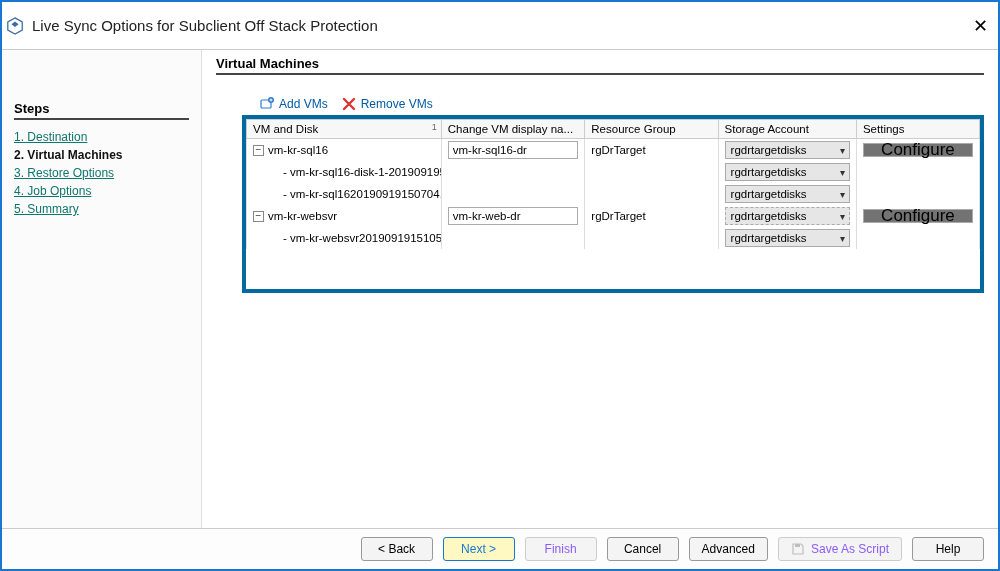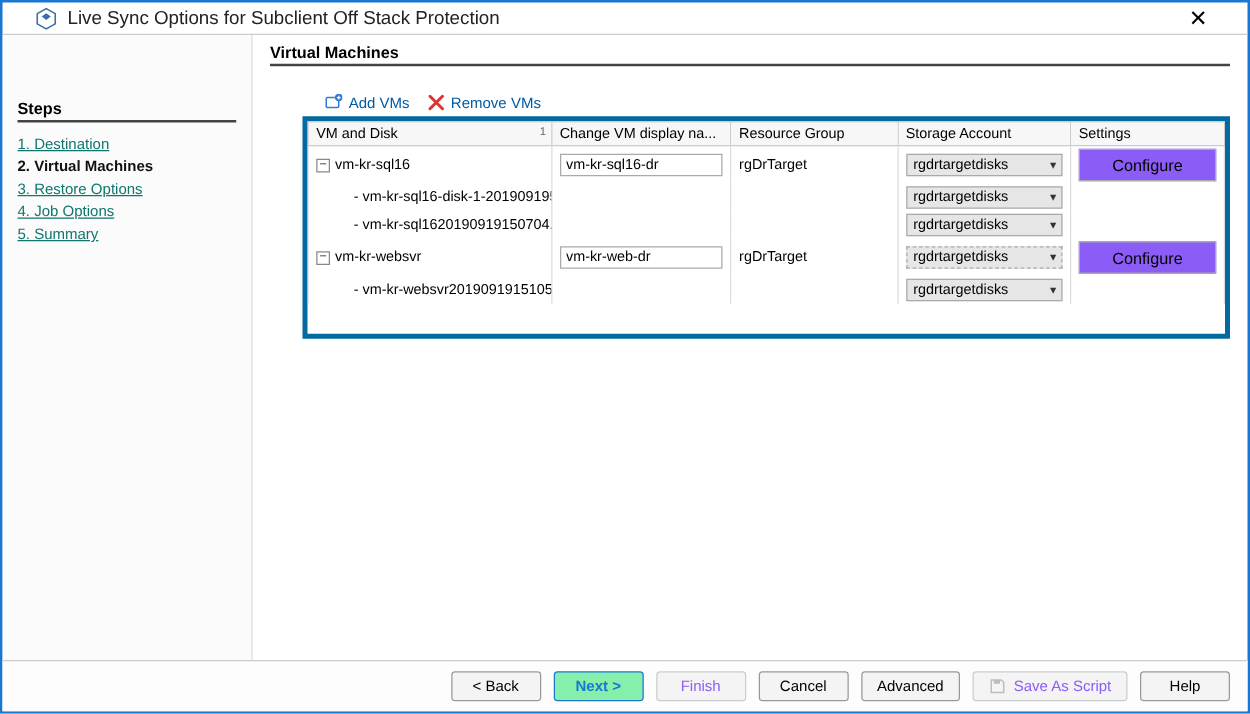--- a/index.html
+++ b/index.html
@@ -16,23 +16,23 @@
     border: 2px solid #1976d2;
     width: 1000px;
     height: 571px;
     display: flex;
     flex-direction: column;
     background: #fff;
   }
   .titlebar {
     display: flex;
     align-items: center;
-    padding: 6px 26px;
+    padding: 6px 4px;
     border-bottom: 1px solid #ccc;
-    height: 26px;
+    height: 48px;
   }
   .titlebar .app-icon {
     width: 18px; height: 18px; margin-right: 8px;
   }
   .titlebar .title {
     font-size: 15px;
     font-weight: 400;
     color: #222;
     flex: 1;
   }
@@ -173,23 +173,23 @@
     padding: 0 4px 0 5px;
     font-size: 11.5px;
     cursor: pointer;
   }
   .cell-select.dashed { border-style: dashed; }
   .cell-select .chev { font-size: 10px; color:#333; }
   .cell-button {
     display:inline-flex; align-items:center; justify-content:center;
     width: 100%;
     border: 1px solid #aaa;
-    background: #8b5cf6;
-    height: 26px;
-    font-size: 13px;
+    background: #737373;
+    height: 14px;
+    font-size: 17px;
     cursor: pointer;
   }
   .footer {
     border-top: 1px solid #ccc;
     padding: 8px 14px;
     display: flex;
     justify-content: flex-end;
     gap: 10px;
     background: #fdfdfd;
   }
@@ -203,22 +203,21 @@
     cursor: pointer;
     padding: 0 12px;
     display: inline-flex;
     align-items: center;
     justify-content: center;
     gap: 6px;
   }
   .btn.primary {
     border-color: #1976d2;
     color: #1976d2;
-    background: #86efac;
-    font-weight: bold;
+    background: #fef9c3;
   }
   .btn.disabled {
     color: #8b5cf6;
     border-color: #ccc;
     cursor: default;
   }
   .btn.with-icon .bicon { width: 14px; height:14px; opacity:.5; }
 </style>
 </head>
 <body>

